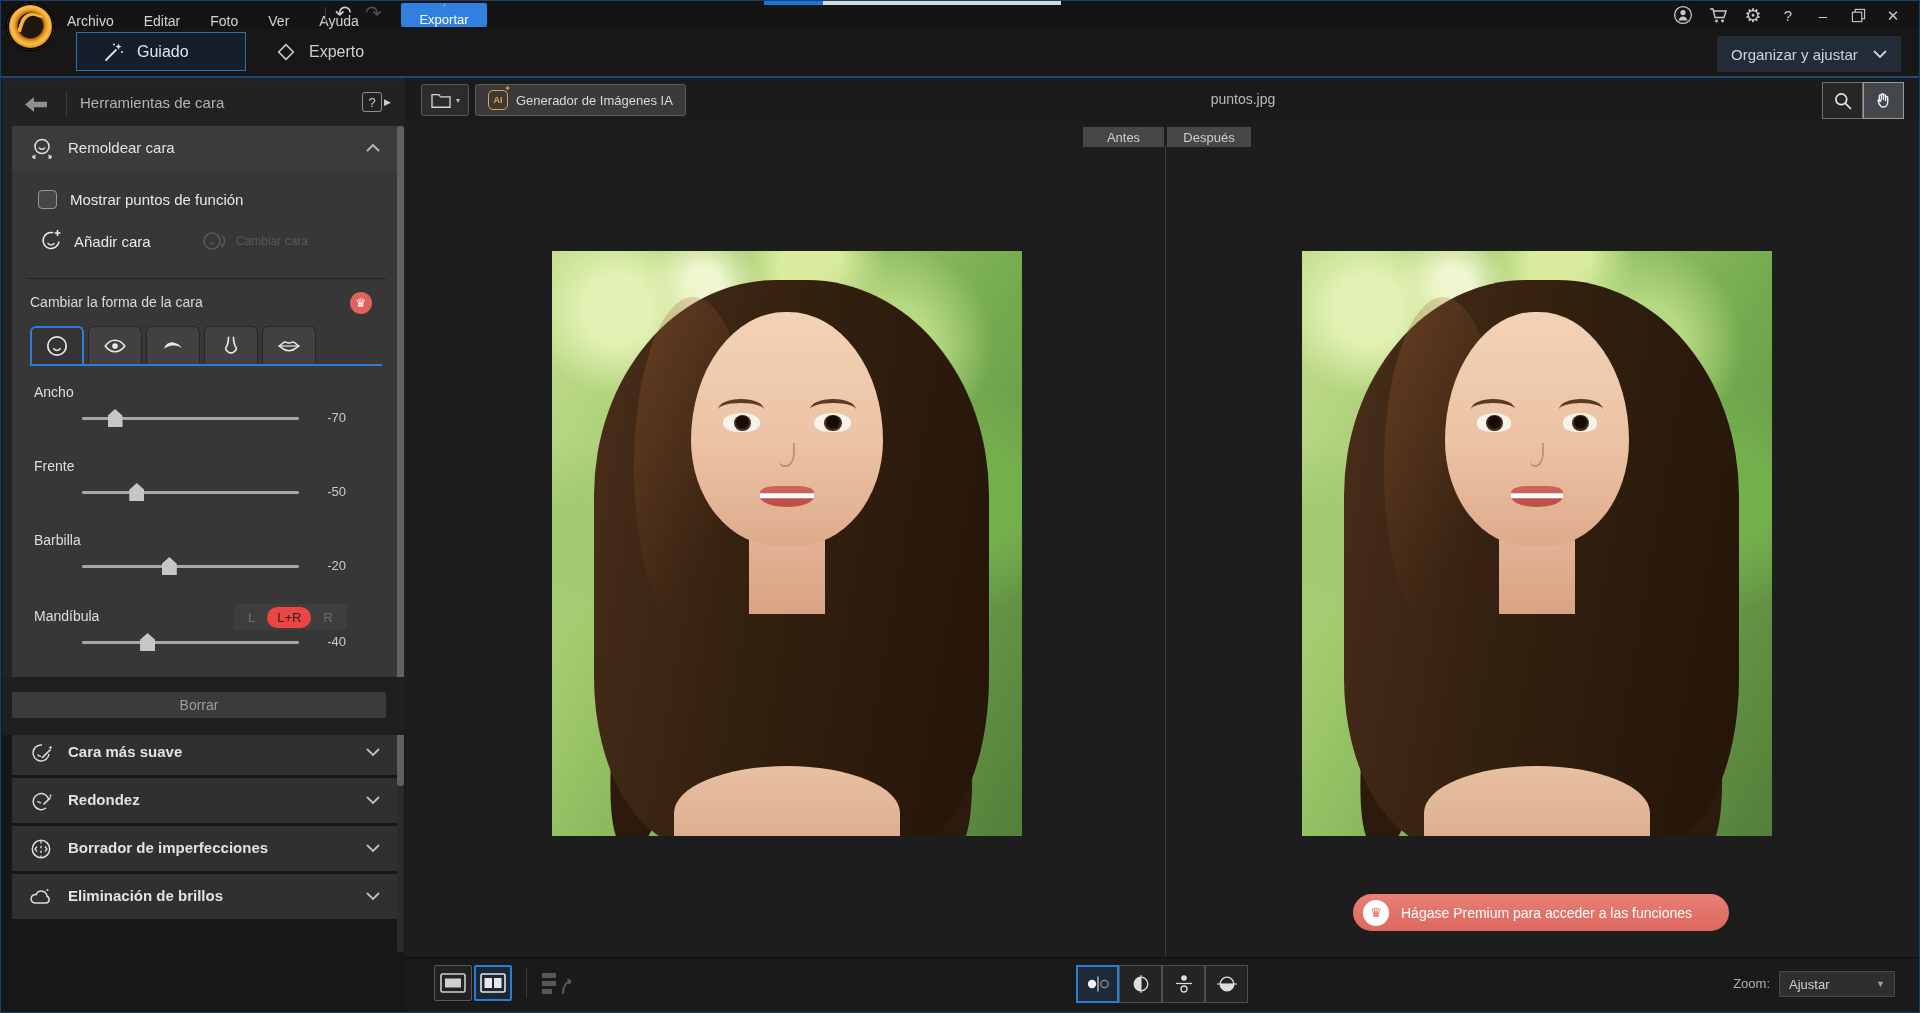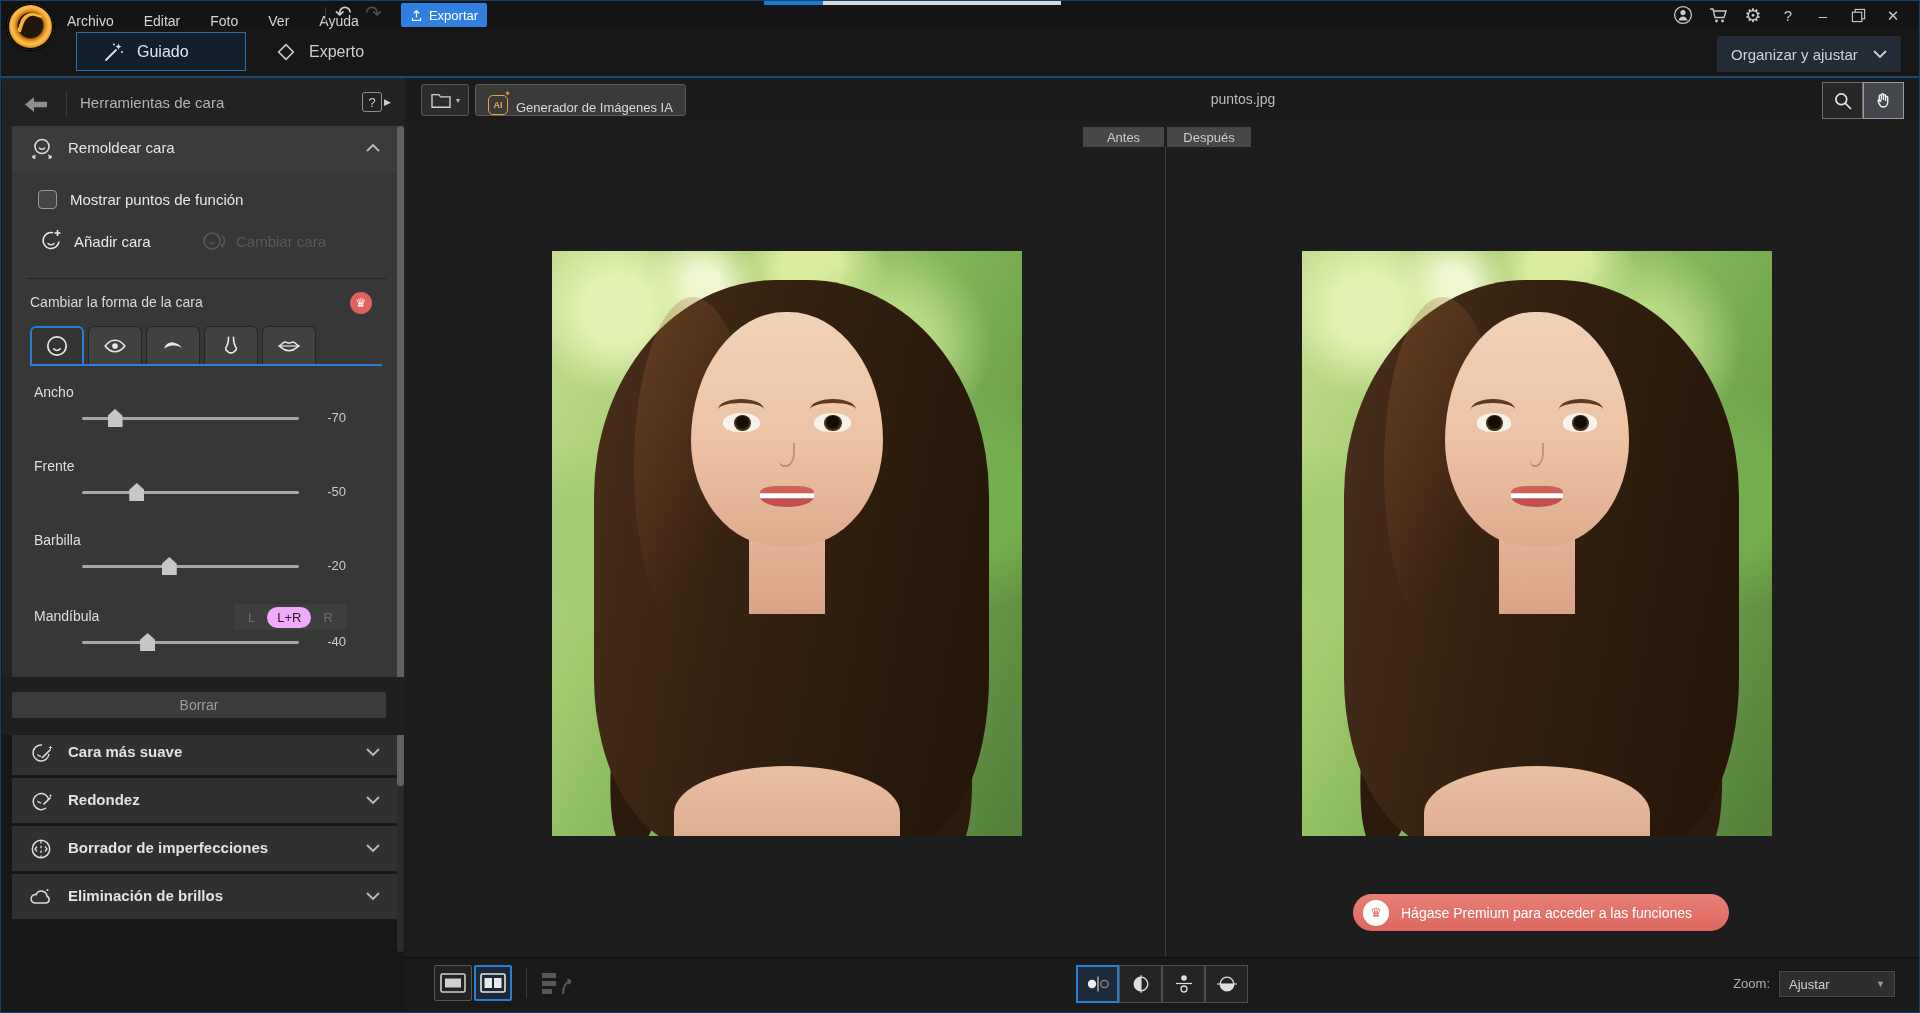--- a/index.html
+++ b/index.html
@@ -12,21 +12,21 @@
 
   
   .titlebar { position:absolute; top:0; left:0; right:0; height:28px; background:#141414; }
   .menus { position:absolute; left:66px; top:0; height:28px; display:flex; gap:30px; align-items:flex-end; }
   .menu-item { color:#d4d4d4; font-size:14px; }
   .tb-sep { position:absolute; left:324px; top:6px; width:1px; height:16px; background:#3c3c3c; }
   .undo { position:absolute; left:334px; top:0px; font-size:20px; color:#cccccc; }
   .redo { position:absolute; left:364px; top:0px; font-size:20px; color:#4e4e4e; }
   .export-btn { position:absolute; left:400px; top:2px; width:86px; height:24px; background:#2f80df;
                 border:none; border-radius:2px; color:#fff; font-size:13px; display:flex;
-                align-items:center; justify-content:center; gap:6px; }
+                align-items:center; justify-content:center; gap:6px;flex-direction:column; }
   .progress { position:absolute; left:763px; top:0; width:297px; height:4px; background:#d9d9d9; }
   .progress-fill { height:100%; width:20%; background:#1878d2; }
   .tb-icons { position:absolute; right:16px; top:0; height:28px; display:flex; align-items:center; gap:15px; }
   .tb-ico { width:20px; height:20px; display:flex; align-items:center; justify-content:center; color:#c9c9c9; }
   .glyph { font-size:15px; color:#c9c9c9; line-height:1; }
   .gear { font-size:19px; }
 
   
   .logo { position:absolute; left:6px; top:2px; width:47px; height:47px; border-radius:50%;
           background: radial-gradient(circle at 50% 48%, #20160a 0 36%, #b96f12 40%, #f2a32a 48%, #f8c050 56%, #d27b10 68%, #8a4d08 82%, #3a2505 100%);
@@ -60,21 +60,21 @@
   .rs-title { position:absolute; left:56px; top:13px; font-size:15px; color:#e4e4e4; }
   .rs-chev { position:absolute; right:20px; top:18px; }
 
   .chk-row { position:absolute; top:62px; left:0; height:26px; width:100%;text-align:center; }
   .chkbox { position:absolute; left:26px; top:2px; width:19px; height:19px; border:1px solid #979797;
             border-radius:4px; background:#464646; }
   .chk-label { position:absolute; left:58px; top:3px; font-size:15px; color:#e8e8e8; }
 
   .addswap { position:absolute; top:102px; left:0; height:32px; width:100%; }
   .add-face { position:absolute; left:26px; top:0; display:flex; align-items:center; gap:10px; color:#eaeaea; font-size:15px; }
-  .swap-face { position:absolute; left:188px; top:0; display:flex; align-items:center; gap:6px; color:#585858; font-size:15px; }
+  .swap-face { position:absolute; left:188px; top:0; display:flex; align-items:center; gap:6px; color:#585858; font-size:12px; }
 
   .rs-div { position:absolute; top:152px; left:14px; right:14px; height:1px; background:#242424; }
 
   .shape-row { position:absolute; top:166px; left:0; width:100%; height:26px; }
   .shape-title { position:absolute; left:18px; top:2px; font-size:14px; color:#dadada; }
   .crown-badge { position:absolute; right:28px; top:0; width:22px; height:22px; border-radius:50%;
                  background:#e0625f; color:#fff; font-size:12px; display:flex; align-items:center; justify-content:center; }
 
   .ftabs { position:absolute; top:200px; left:18px; height:40px; display:flex; gap:4px; }
   .ftab { width:54px; height:38px; background:#414141; border:1px solid #262626; border-bottom:none;
@@ -85,21 +85,21 @@
   .slider-group { position:absolute; left:0; width:100%; height:60px; }
   .sl-label { position:absolute; left:22px; top:0; font-size:14px; color:#dedede; }
   .sl-track { position:absolute; left:70px; top:33px; width:217px; height:3px; background:#a7a7a7; border-radius:2px; }
   .sl-thumb { position:absolute; top:-8px; width:15px; height:18px; margin-left:-7px; background:#c6c6c6;
               clip-path:polygon(50% 0,100% 38%,100% 100%,0 100%,0 38%); }
   .sl-value { position:absolute; right:54px; top:26px; font-size:13px; color:#cccccc; }
 
   .jaw-seg { position:absolute; left:222px; top:-4px; height:26px; display:flex; align-items:center;
              background:#3e3e3e; border-radius:3px; padding:0 6px; gap:4px; }
   .seg { font-size:13px; color:#6d6d6d; padding:2px 8px; }
-  .seg.sel { background:#f0abfc; color:#222; border-radius:13px; padding:3px 10px; }
+  .seg.sel { background:#ef4444; color:#222; border-radius:13px; padding:3px 10px; }
 
   .reset-btn { position:absolute; left:218px; top:552px; width:122px; height:28px; background:#2d2d2d;
                border:1px solid #747474; border-radius:2px; color:#e2e2e2; font-size:14px; }
 
   .sb-sections { position:absolute; left:10px; top:652px; width:388px; }
   .sb-row { position:relative; height:45px; background:#303030; margin-bottom:3px;font-weight:bold; }
   .sb-row .ico { position:absolute; left:16px; top:10px; }
   .sb-row .lbl { position:absolute; left:56px; top:13px; font-size:15px; color:#e2e2e2; }
   .sb-row .chev { position:absolute; right:20px; top:18px; }
 
@@ -109,21 +109,21 @@
   .sb-scroll { position:absolute; right:1px; top:48px; width:7px; height:826px; background:#2b2b2b; border-radius:3px; }
   .sb-thumb { position:absolute; top:0; left:0; width:7px; height:660px; background:#616161; border-radius:3px; }
 
   
   #main { position:absolute; left:404px; top:77px; width:1515px; height:935px; background:#1d1d1d; }
   .m-header { position:absolute; top:0; left:0; right:0; height:44px; background:#1b1b1b; }
   .folder-btn { position:absolute; left:16px; top:6px; width:48px; height:32px; background:#2c2c2c;
                 border:1px solid #5a5a5a; border-radius:3px; display:flex; align-items:center; justify-content:center; gap:4px; }
   .folder-caret { color:#bdbdbd; font-size:8px; }
   .ai-btn { position:absolute; left:70px; top:6px; height:32px; background:#3a3a3a; border:1px solid #5c5c5c;
-            border-radius:3px; display:flex; align-items:flex-end; gap:8px; padding:0 12px; color:#dadada; font-size:13px; }
+            border-radius:3px; display:flex; align-items:center; gap:8px; padding:0 12px; color:#dadada; font-size:13px; }
   .ai-badge { width:20px; height:20px; border:1.5px solid #e8a33d; border-radius:5px; color:#e8a33d;
               font-size:9px; font-weight:bold; display:flex; align-items:center; justify-content:center; position:relative; }
   .ai-badge::after { content:"✦"; position:absolute; right:-4px; top:-7px; font-size:8px; color:#e8a33d; }
   .filename { position:absolute; left:768px; top:13px; width:140px; text-align:center; font-size:14px; color:#bababa; }
   .navtools { position:absolute; right:16px; top:4px; display:flex; }
   .nav-btn { width:41px; height:37px; display:flex; align-items:center; justify-content:center;
              background:#262626; border:1px solid #6e6e6e; }
   .nav-btn.hand { background:#43474b; border-color:#9a9a9a; }
 
   .cmp-tab { position:absolute; top:49px; height:20px; background:#474747; color:#cdcdcd; font-size:13px;

